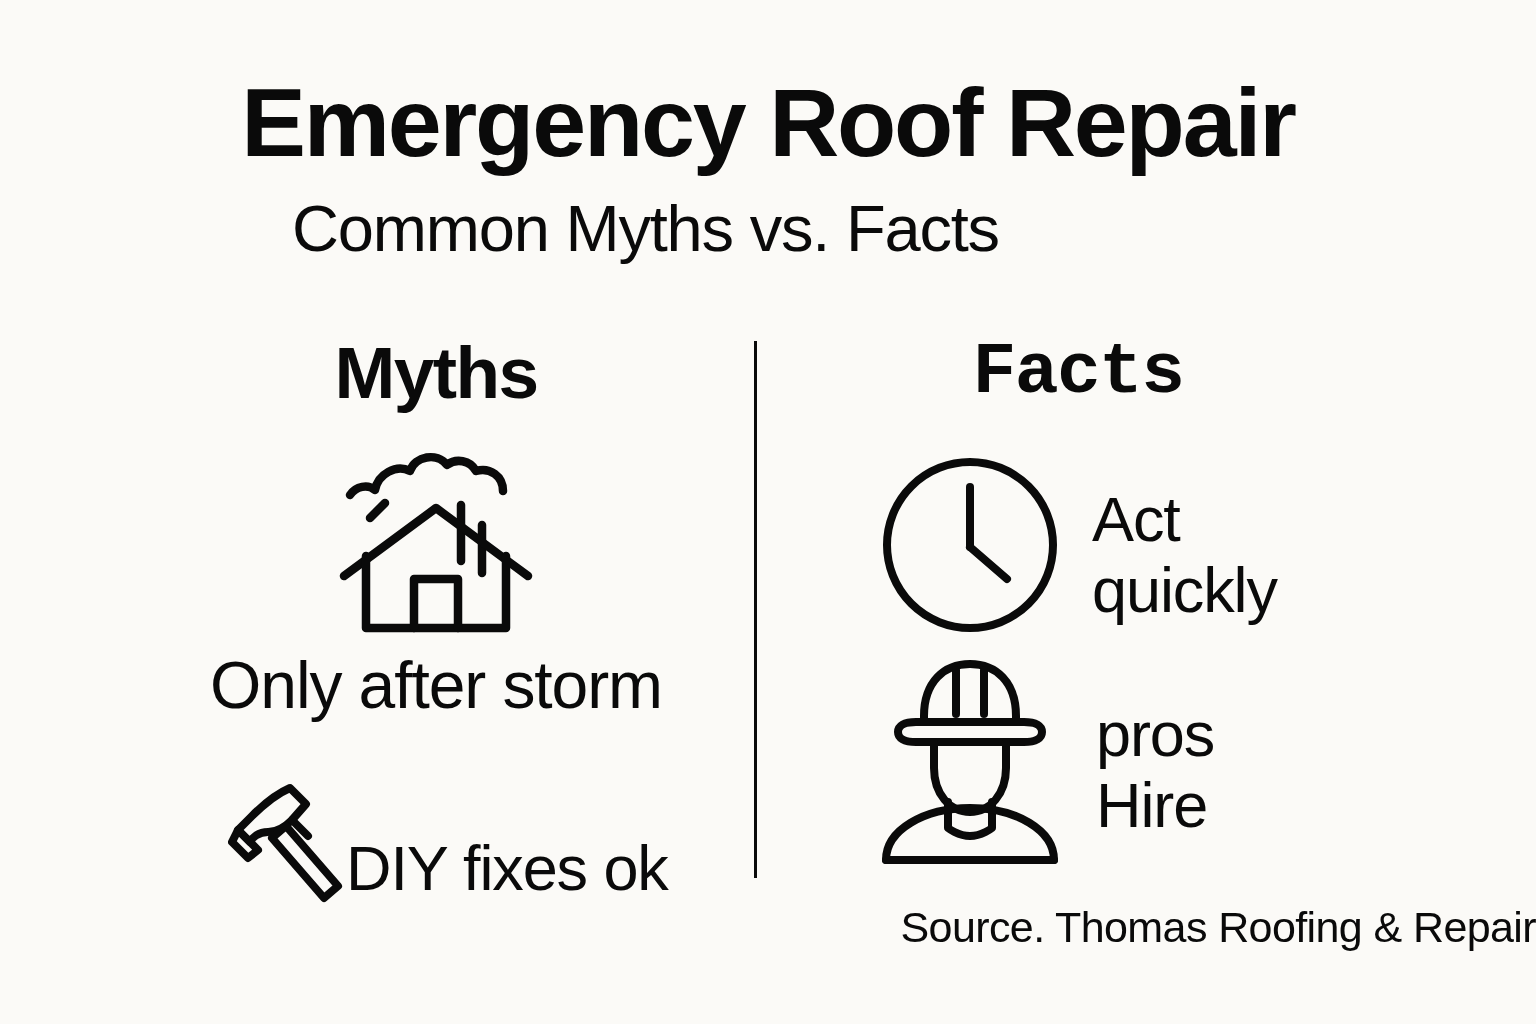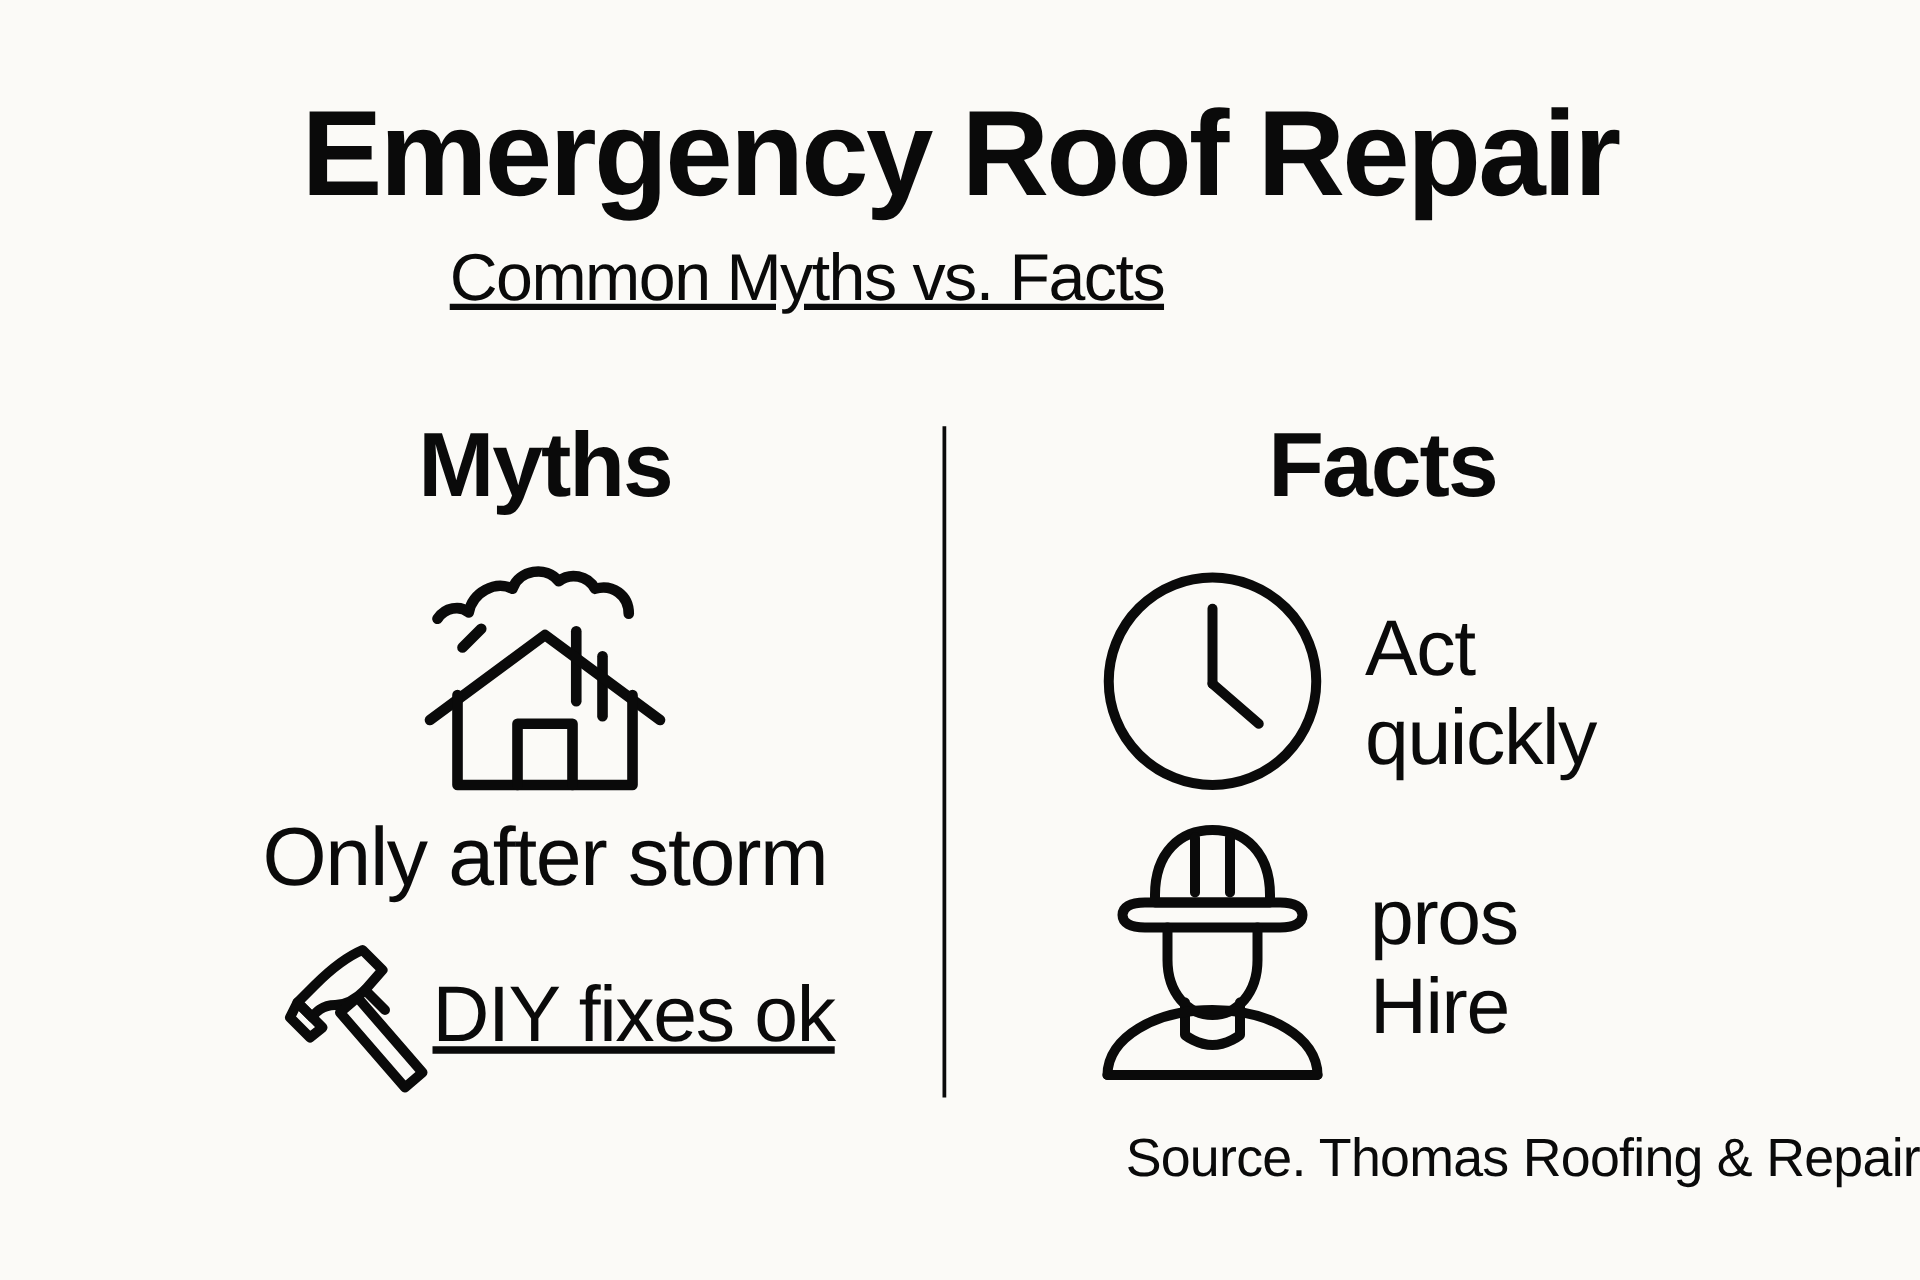--- a/index.html
+++ b/index.html
@@ -33,26 +33,25 @@
     letter-spacing: -2.2px;
     line-height: 1.0;
     white-space: nowrap;
   }
   .subtitle {
     position: absolute;
     left: 0;
     top: 196px;
     width: 1291px;
     text-align: center;
-    font-size: 53px;
+    font-size: 65px;
     font-weight: 400;
     letter-spacing: -1.2px;
     line-height: 1.0;
     white-space: nowrap;
-    text-decoration: underline;
   }
 
   
   .divider {
     position: absolute;
     left: 754px;
     top: 341px;
     width: 3px;
     height: 537px;
     background: #0a0a0a;
@@ -63,21 +62,21 @@
     position: absolute;
     top: 336px;
     font-size: 73px;
     font-weight: 700;
     letter-spacing: -1.6px;
     line-height: 1.0;
     text-align: center;
     white-space: nowrap;
   }
   .col-head.myths { left: 186px; width: 500px; }
-  .col-head.facts { left: 856px; width: 500px; }
+  .col-head.facts { left: 828px; width: 500px; font-family: Liberation Mono, monospace; }
 
   
   .myth-icon-wrap {
     position: absolute;
     left: 340px;
     top: 448px;
     width: 192px;
     height: 192px;
   }
   .myth-line-1 {
@@ -88,26 +87,25 @@
     text-align: center;
     font-size: 66px;
     font-weight: 400;
     letter-spacing: -1.1px;
     line-height: 1.0;
     white-space: nowrap;
   }
   .myth-row-2 {
     position: absolute;
     left: 228px;
-    top: 752px;
+    top: 780px;
     width: 500px;
     height: 120px;
     display: flex;
-    align-items: center;
-    text-decoration: underline;
+    align-items: flex-end;
   }
   .hammer-icon-wrap {
     width: 126px;
     height: 120px;
     flex: 0 0 126px;
   }
   .myth-line-2 {
     font-size: 63px;
     font-weight: 400;
     letter-spacing: -1.1px;

